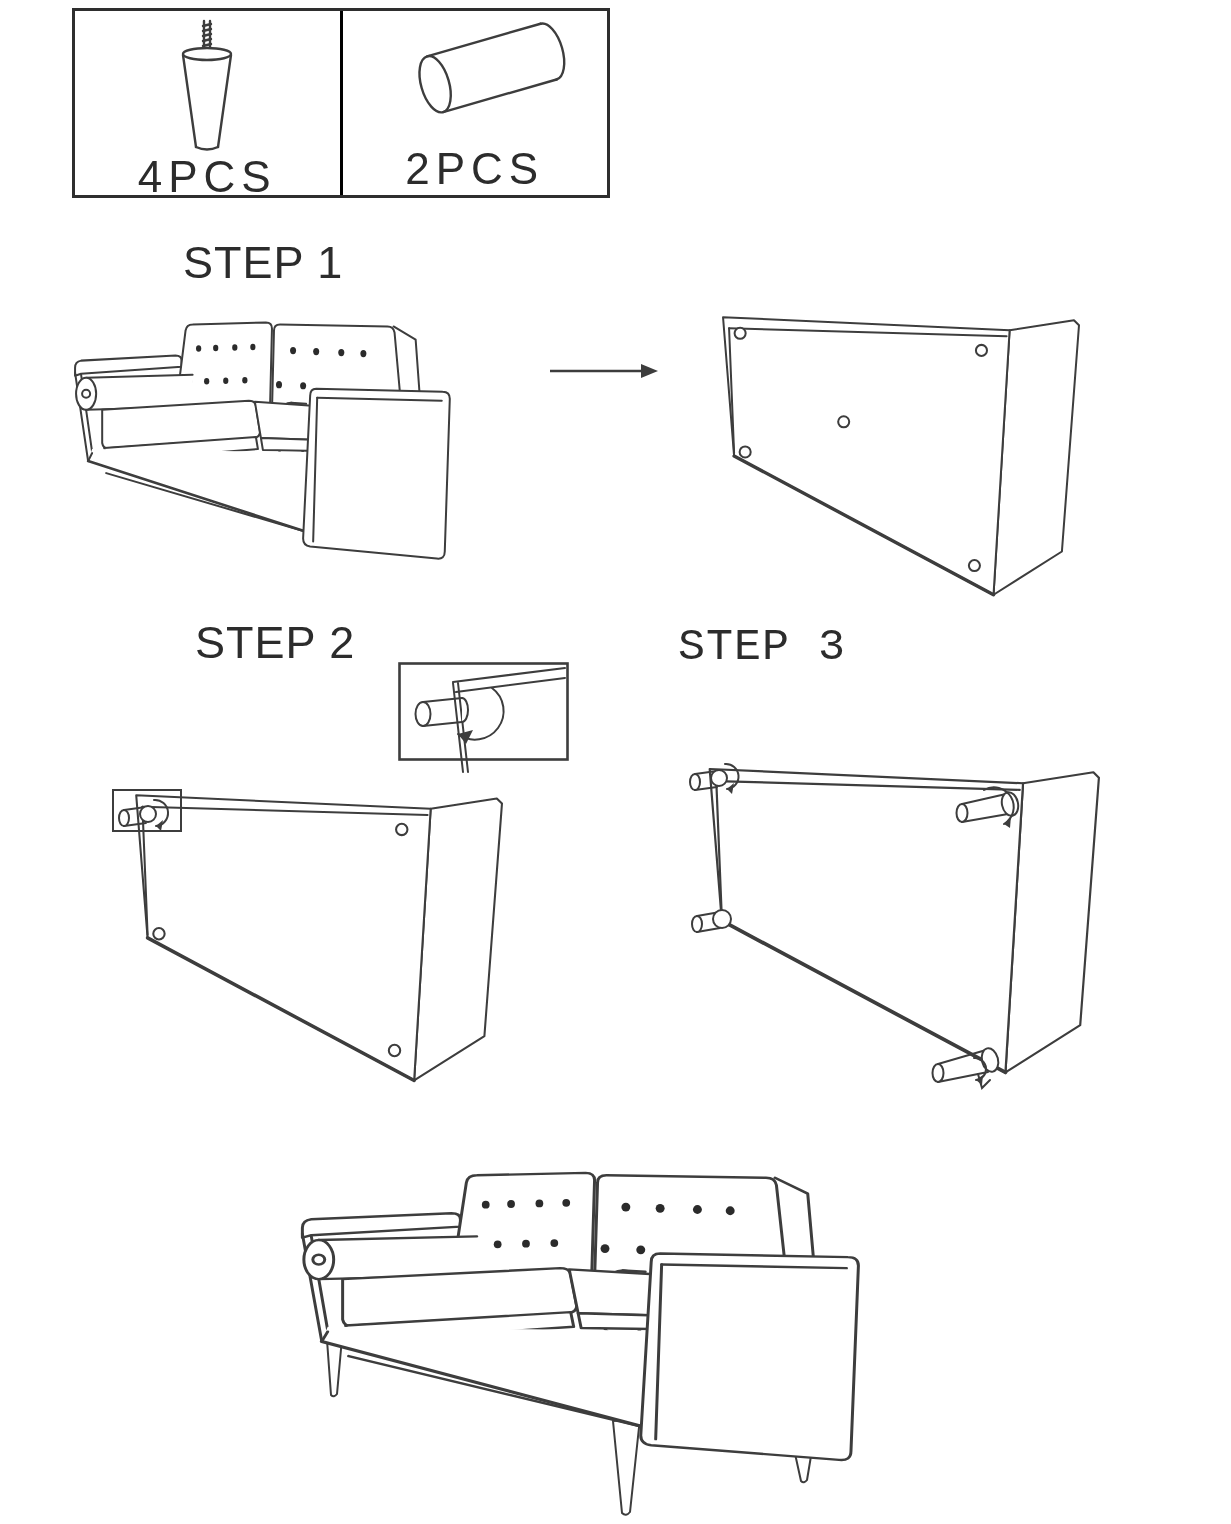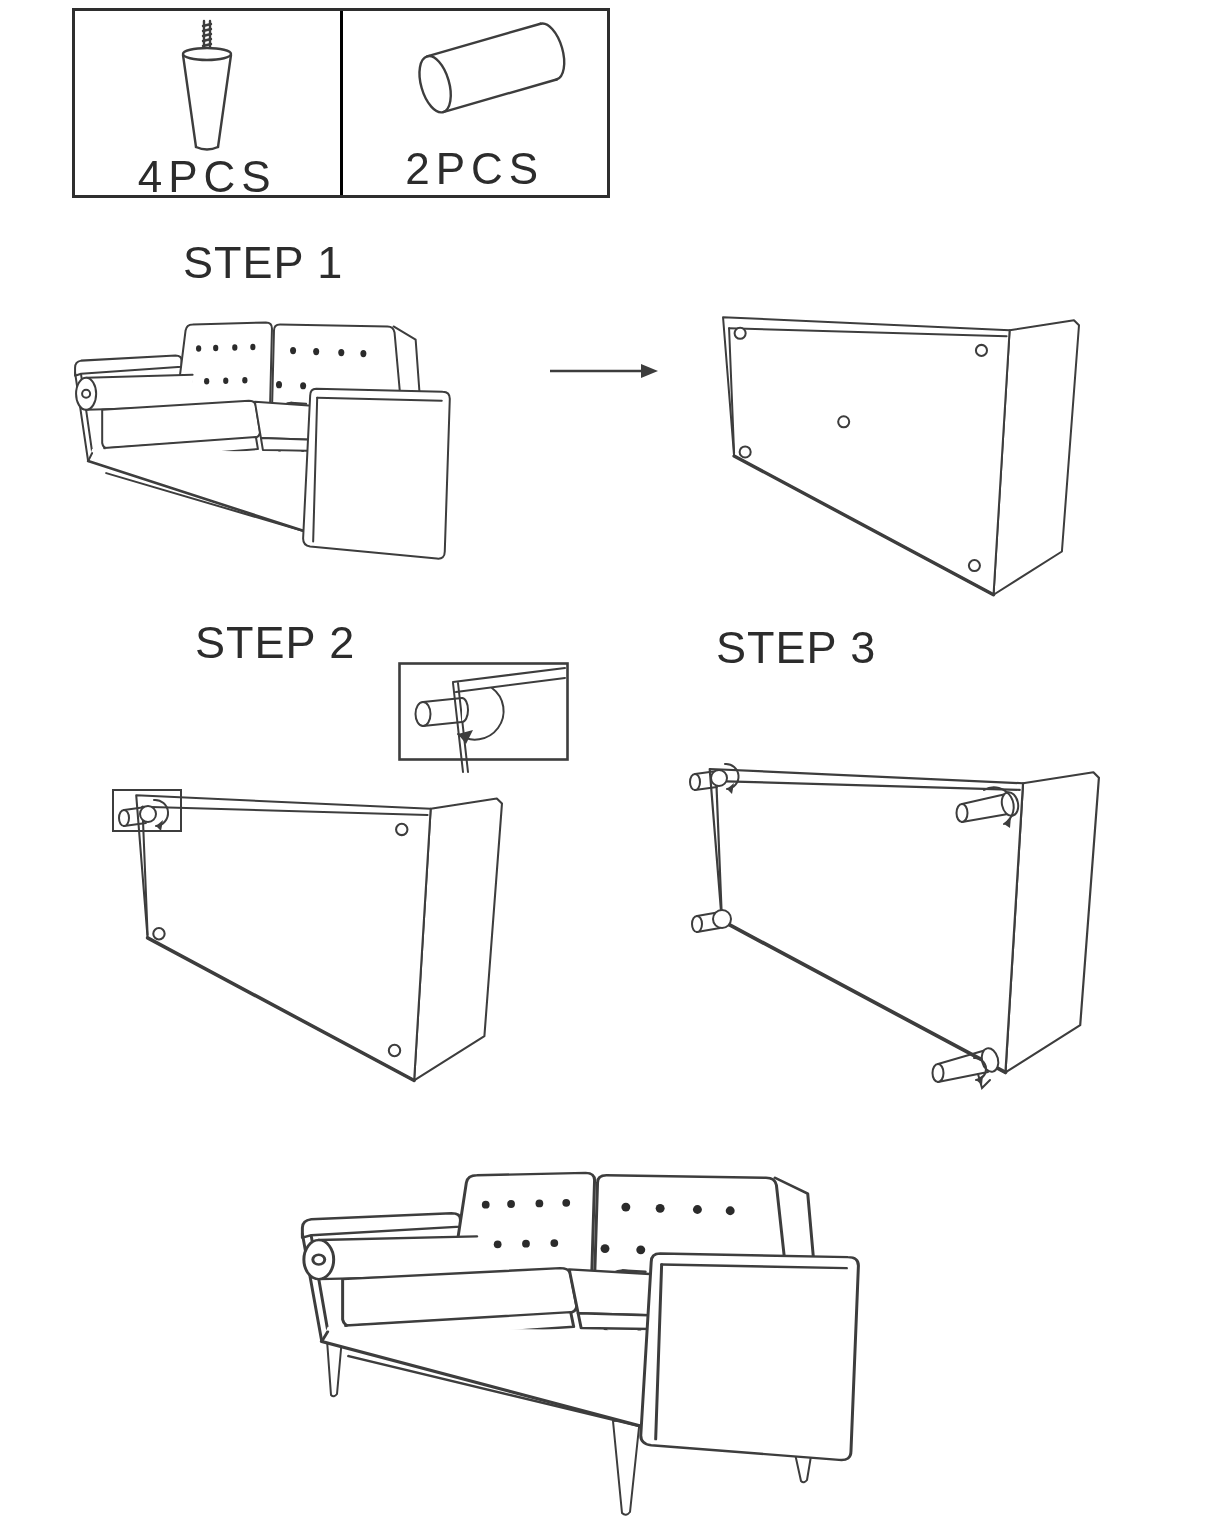--- a/index.html
+++ b/index.html
@@ -9,21 +9,21 @@
   
   .parts-box{left:72px;top:8px;width:538px;height:190px;border:3px solid #2e2e2e;display:flex;box-sizing:border-box;}
   .part-cell{flex:1;display:flex;flex-direction:column;align-items:center;justify-content:space-between;
              padding:8px 0 2px 0;box-sizing:border-box;}
   .part-cell + .part-cell{border-left:3px solid #000000;}
   .part-qty{font-size:44px;letter-spacing:6px;line-height:1;color:#2c2c2c;padding-bottom:2px;}
   
   .step-heading{font-size:45px;line-height:1;letter-spacing:1px;color:#2c2c2c;}
   .h1{left:183px;top:240px;}
   .h2{left:175px;top:620px;margin-left:20px;}
-  .h3{left:716px;top:625px;}
+  .h3{left:678px;top:625px;font-family:Liberation Mono, monospace;}
   
   .hl-rect{left:112px;top:789px;width:70px;height:43px;border:2px solid #3d3d3d;box-sizing:border-box;}
   svg{display:block;overflow:visible;}
 </style>
 </head>
 <body>
 
 <div class="page">
 
   <svg width="0" height="0" aria-hidden="true">

